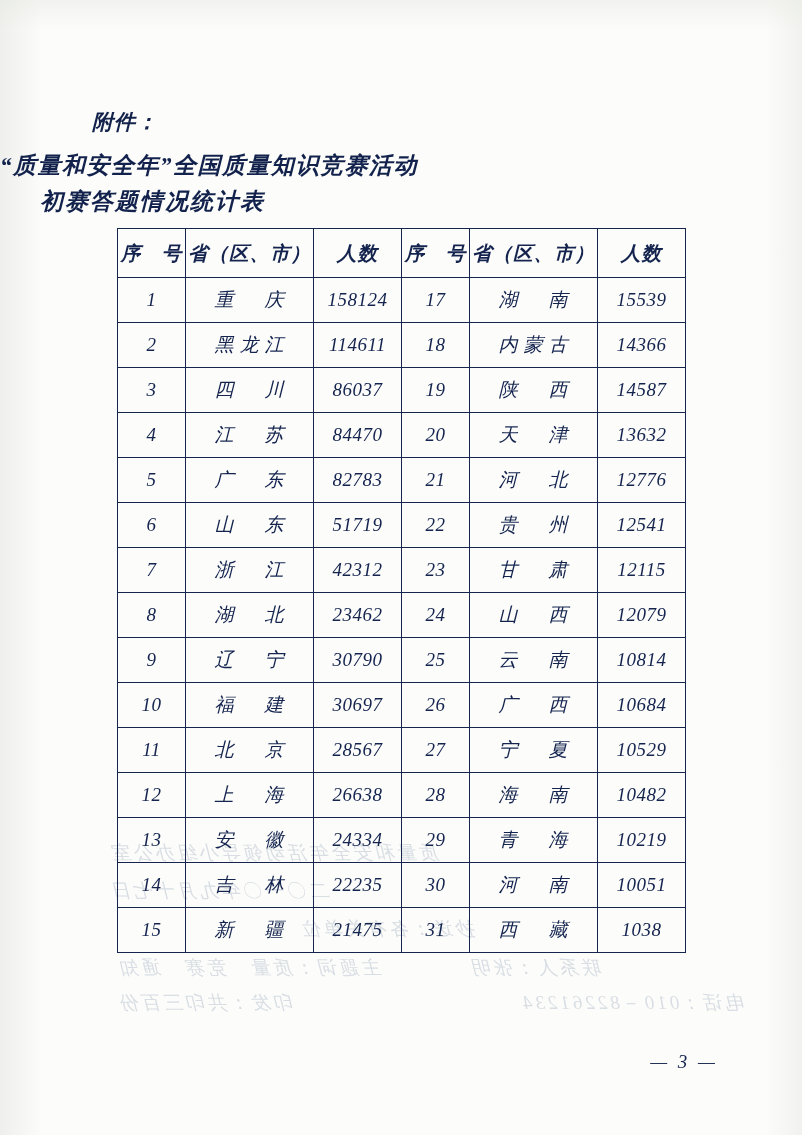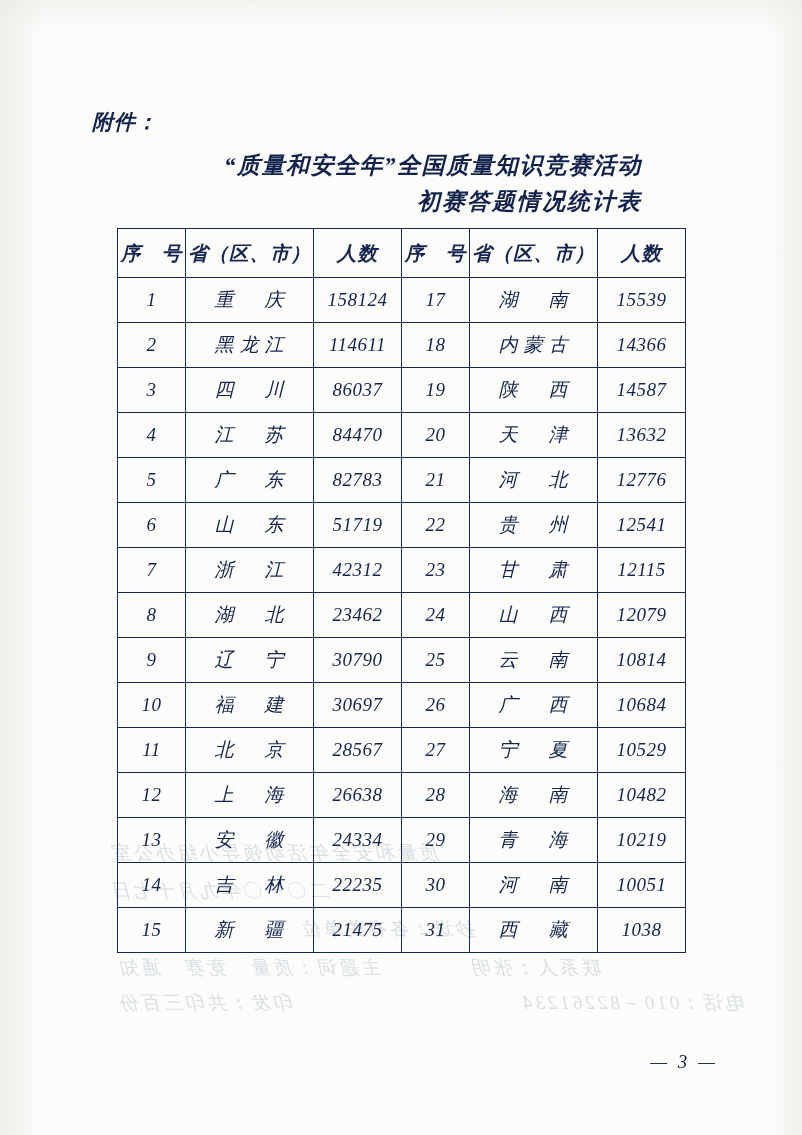--- a/index.html
+++ b/index.html
@@ -33,31 +33,32 @@
     font-size: 21px;
     font-weight: bold;
     letter-spacing: 1px;
     color: #13224a;
   }
   .title-block {
     position: absolute;
     left: 0;
     top: 148px;
     width: 642px;
-    text-align: right;
+    text-align: left;
   }
   .title-line {
     font-size: 23px;
     font-weight: bold;
     letter-spacing: 1.5px;
     line-height: 36px;
     color: #12224c;
   }
   .title-line.second {
     letter-spacing: 2px;
+    margin-left: 40px;
   }
   table.stats {
     position: absolute;
     left: 117px;
     top: 228px;
     border-collapse: collapse;
     table-layout: fixed;
     width: 568px;
   }
   table.stats td, table.stats th {

